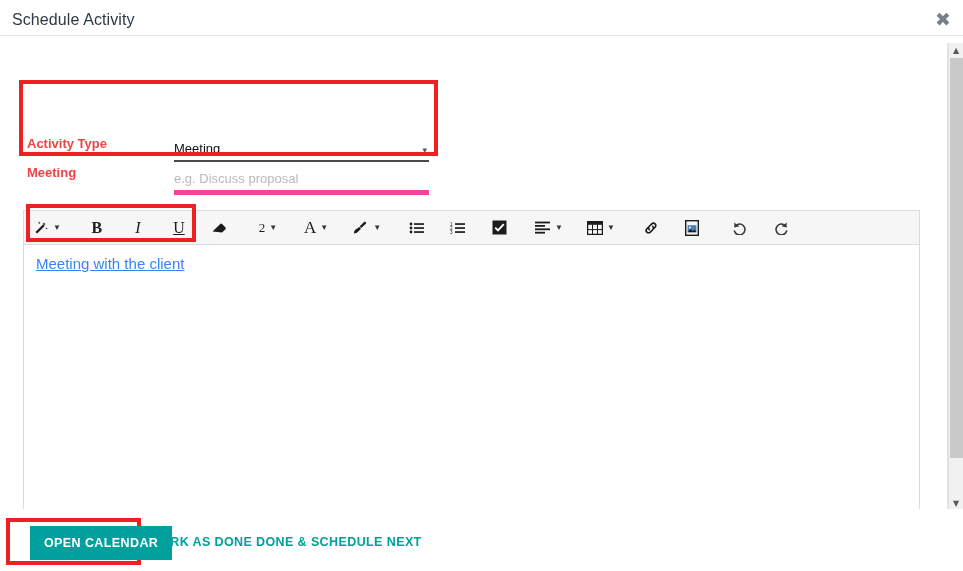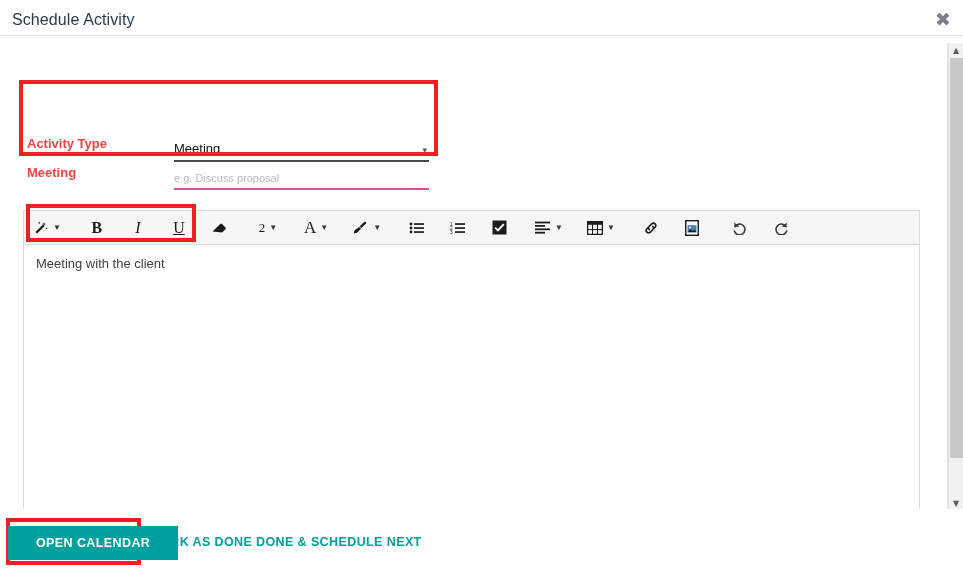--- a/index.html
+++ b/index.html
@@ -98,22 +98,22 @@
   }
   .select-caret {
     position: absolute;
     right: 2px; top: 6px;
     font-size: 9px;
     color: #555;
   }
   .text-input {
     width: 255px;
     border: none;
-    border-bottom: 2px solid #ec4899;
-    font-size: 11px;
+    border-bottom: 5px solid #ec4899;
+    font-size: 13px;
     color: #111111;
     padding: 3px 0 4px 0;
     background: transparent;
     outline: none;
     font-family: "Liberation Sans", sans-serif;
     box-sizing: border-box;
   }
   .text-input::placeholder { color: #b9b9b9; }
 
   
@@ -164,42 +164,43 @@
   .tb-fontcolor { font-family: "Liberation Serif", serif; font-size: 17px; }
 
   .editor-content {
     position: relative;
     height: 304px;
     padding: 10px 12px;
     box-sizing: border-box;
     background: #ffffff;
   }
   .editor-text {
-    font-size: 13px;
-    color: #404040;
+    font-size: 15px;
+    color: #3b82f6;
     line-height: 18px;
+    text-decoration: underline;
   }
 
   
   .dialog-footer {
     position: absolute;
     left: 0; top: 509px;
     width: 963px; height: 62px;
     background: #ffffff;
     border-top: 1px solid #ffffff;
   }
   .btn-primary {
     position: absolute;
-    left: 8px; top: 526px;
+    left: 30px; top: 526px;
     background: #00a09d;
     color: #ffffff;
     font-size: 12.5px;
     font-weight: bold;
     letter-spacing: .4px;
-    padding: 10px 28px;
+    padding: 10px 14px;
     border: none;
     cursor: pointer;
     font-family: "Liberation Sans", sans-serif;
     z-index: 45;
   }
   .btn-link {
     position: absolute;
     top: 535px;
     color: #00a09d;
     font-size: 12.5px;

